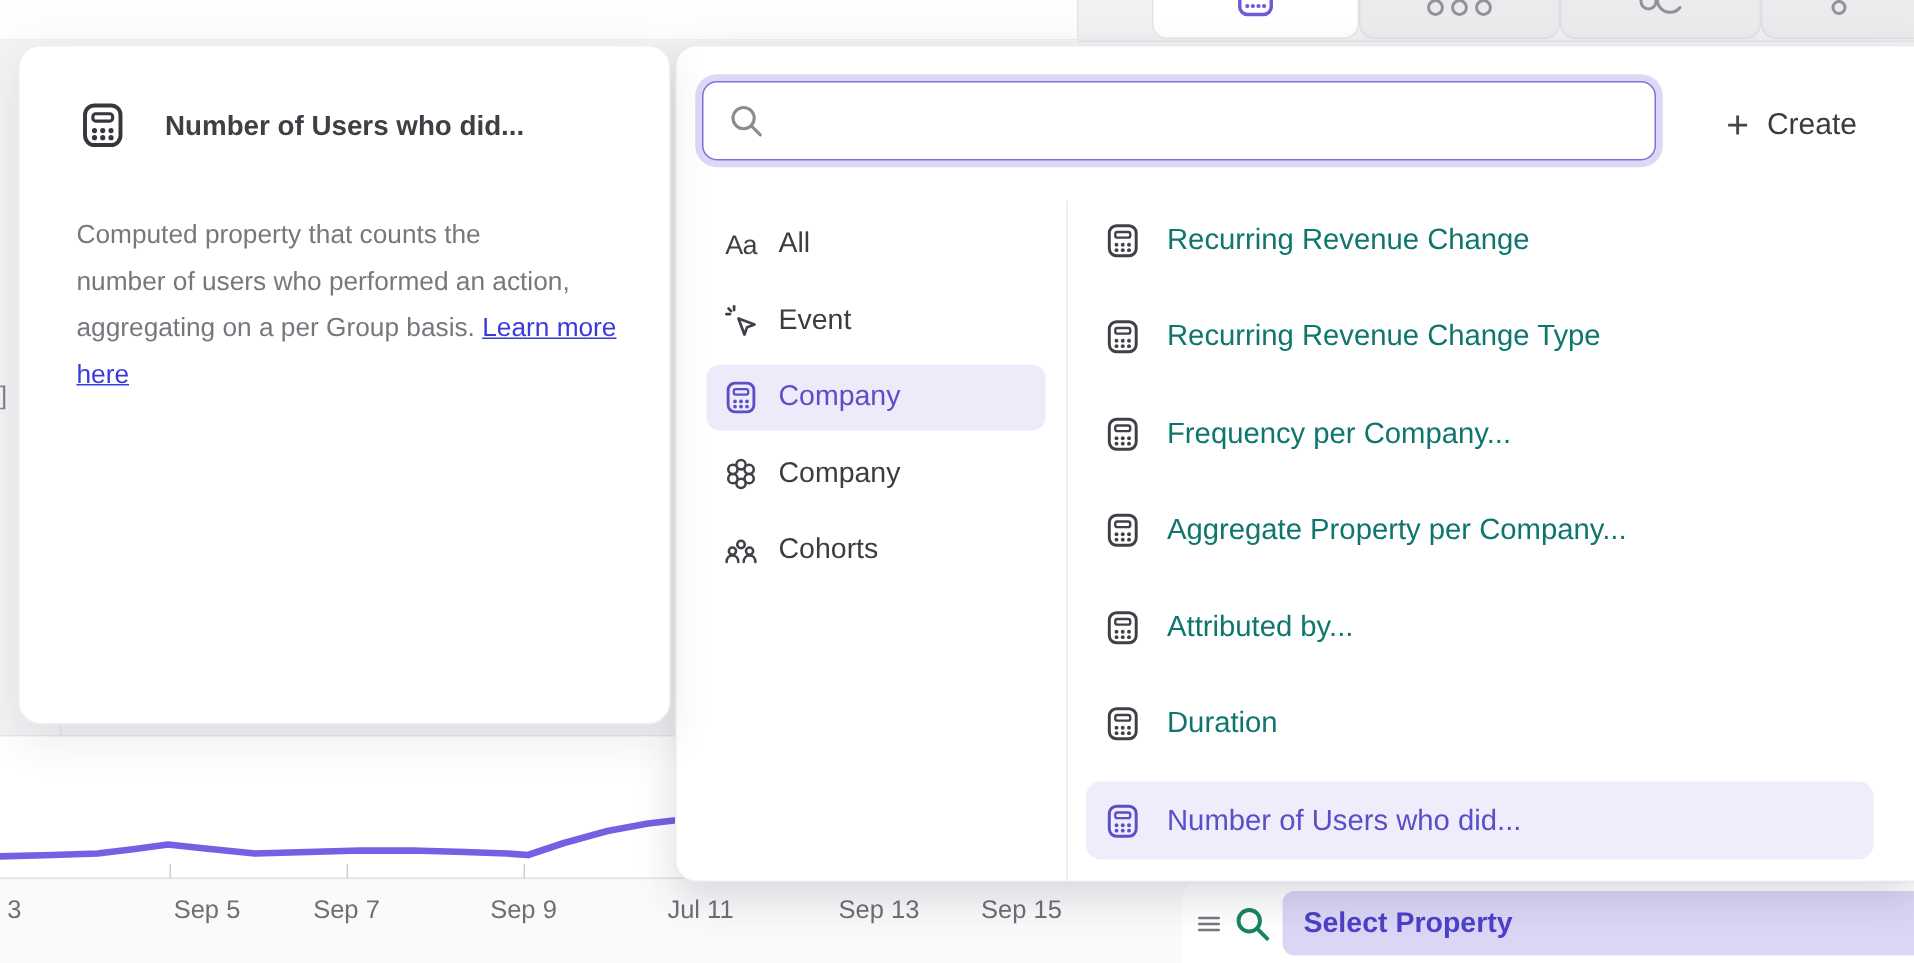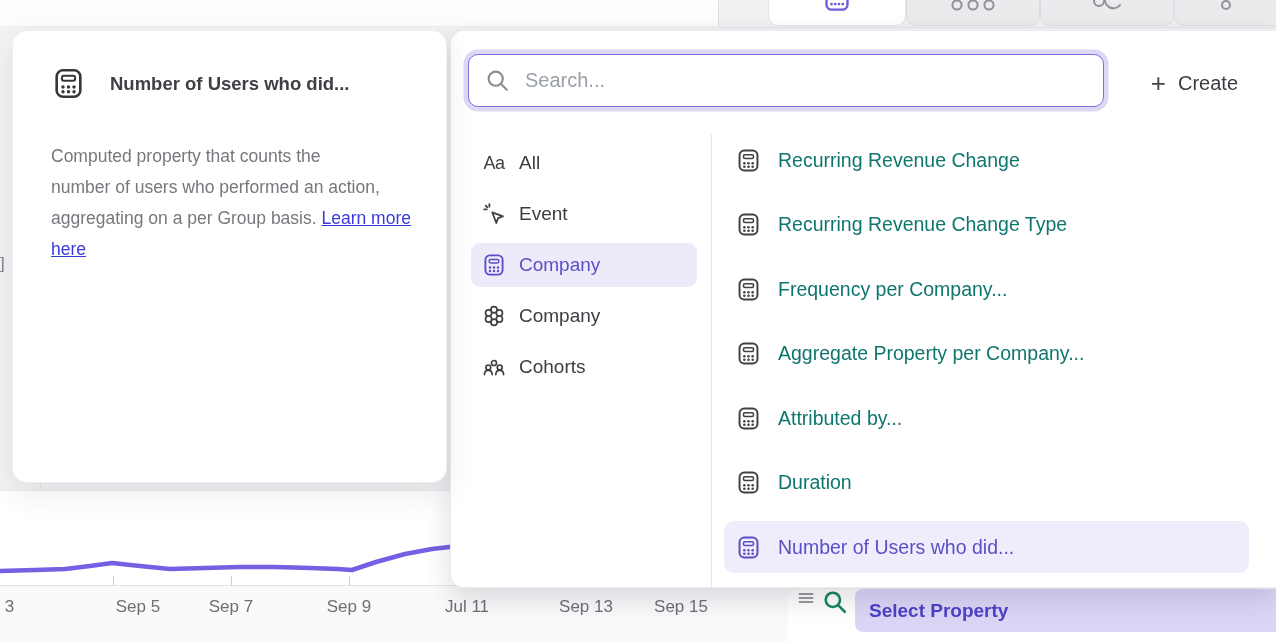--- a/index.html
+++ b/index.html
@@ -22,21 +22,21 @@
   .tabs{position:absolute;left:719px;top:0;width:557px;height:28px;z-index:2;background:#f1f1f3;border-bottom:1px solid #e4e4e8;box-sizing:border-box;}
   .tab{position:absolute;top:0;height:26px;overflow:hidden;border:1px solid #dedee2;border-top:none;border-radius:0 0 10px 10px;background:#ebebed;box-sizing:border-box;}
   .tab.active{background:#ffffff;border-color:#e5e5e8;}
   .tab .ticon{position:absolute;left:50%;transform:translateX(-50%);top:-16px;}
   .tab1{left:49px;width:138px;}
   .tab2{left:187px;width:134px;}
   .tab3{left:321px;width:134px;}
   .tab4{left:455px;width:102px;border-right:none;border-radius:0 0 0 10px;}
 
   
-  .prop-bar{position:absolute;left:788px;top:589px;width:488px;height:53px;background:#ffffff;border-top-left-radius:10px;z-index:2;display:flex;align-items:flex-start;padding-left:9px;box-sizing:border-box;}
+  .prop-bar{position:absolute;left:788px;top:589px;width:488px;height:53px;background:#ffffff;border-top-left-radius:10px;z-index:2;display:flex;align-items:center;padding-left:9px;box-sizing:border-box;}
   .prop-pill{flex:1;height:43px;background:#dbd6f6;border-radius:8px 0 0 8px;display:flex;align-items:center;padding-left:14px;color:#4c41c8;font-size:19px;font-weight:600;}
   .handle-ic{margin-right:7px;}
   .green-search{margin-right:7px;}
 
   
   .panel{position:absolute;left:450px;top:30px;width:826px;height:558px;background:#ffffff;border:1px solid #ececf0;border-right:none;border-radius:14px 0 0 14px;box-shadow:0 10px 28px rgba(40,40,60,0.16);z-index:4;box-sizing:border-box;}
   .search-wrap{position:absolute;left:17px;top:23px;width:636px;height:53px;border:1.6px solid #7e71dc;border-radius:10px;box-shadow:0 0 0 4.5px #dcd8f6;background:#fff;display:flex;align-items:center;padding:0 16px;box-sizing:border-box;}
   .search-wrap input{flex:1;border:none;outline:none;font-family:inherit;font-size:20px;color:#3f4146;margin-left:13px;background:transparent;}
   .search-wrap input::placeholder{color:#9aa0a8;}
   .create-btn{position:absolute;right:38px;top:40px;display:flex;align-items:center;gap:12px;font-size:20px;color:#3a3c41;cursor:pointer;}
@@ -144,21 +144,20 @@
       <span>Select Property</span>
     </div>
   </div>
 
   <div class="panel">
     <div class="search-wrap">
       <svg width="25" height="25" viewBox="0 0 24 24" fill="none" stroke="#898d93" stroke-width="2" stroke-linecap="round">
         <circle cx="10.3" cy="10.3" r="6.8"></circle>
           <path d="M15.6 15.6 L21 21"></path>
       </svg>
-      <input type="text" value="" placeholder="Search..." style="">
     </div>
     <div class="create-btn">
       <span class="plus">+</span>
       <span>Create</span>
     </div>
 
     <div class="cats">
       <div class="cat-row">
         <span class="cat-ic">
             <span class="aa">Aa</span>

